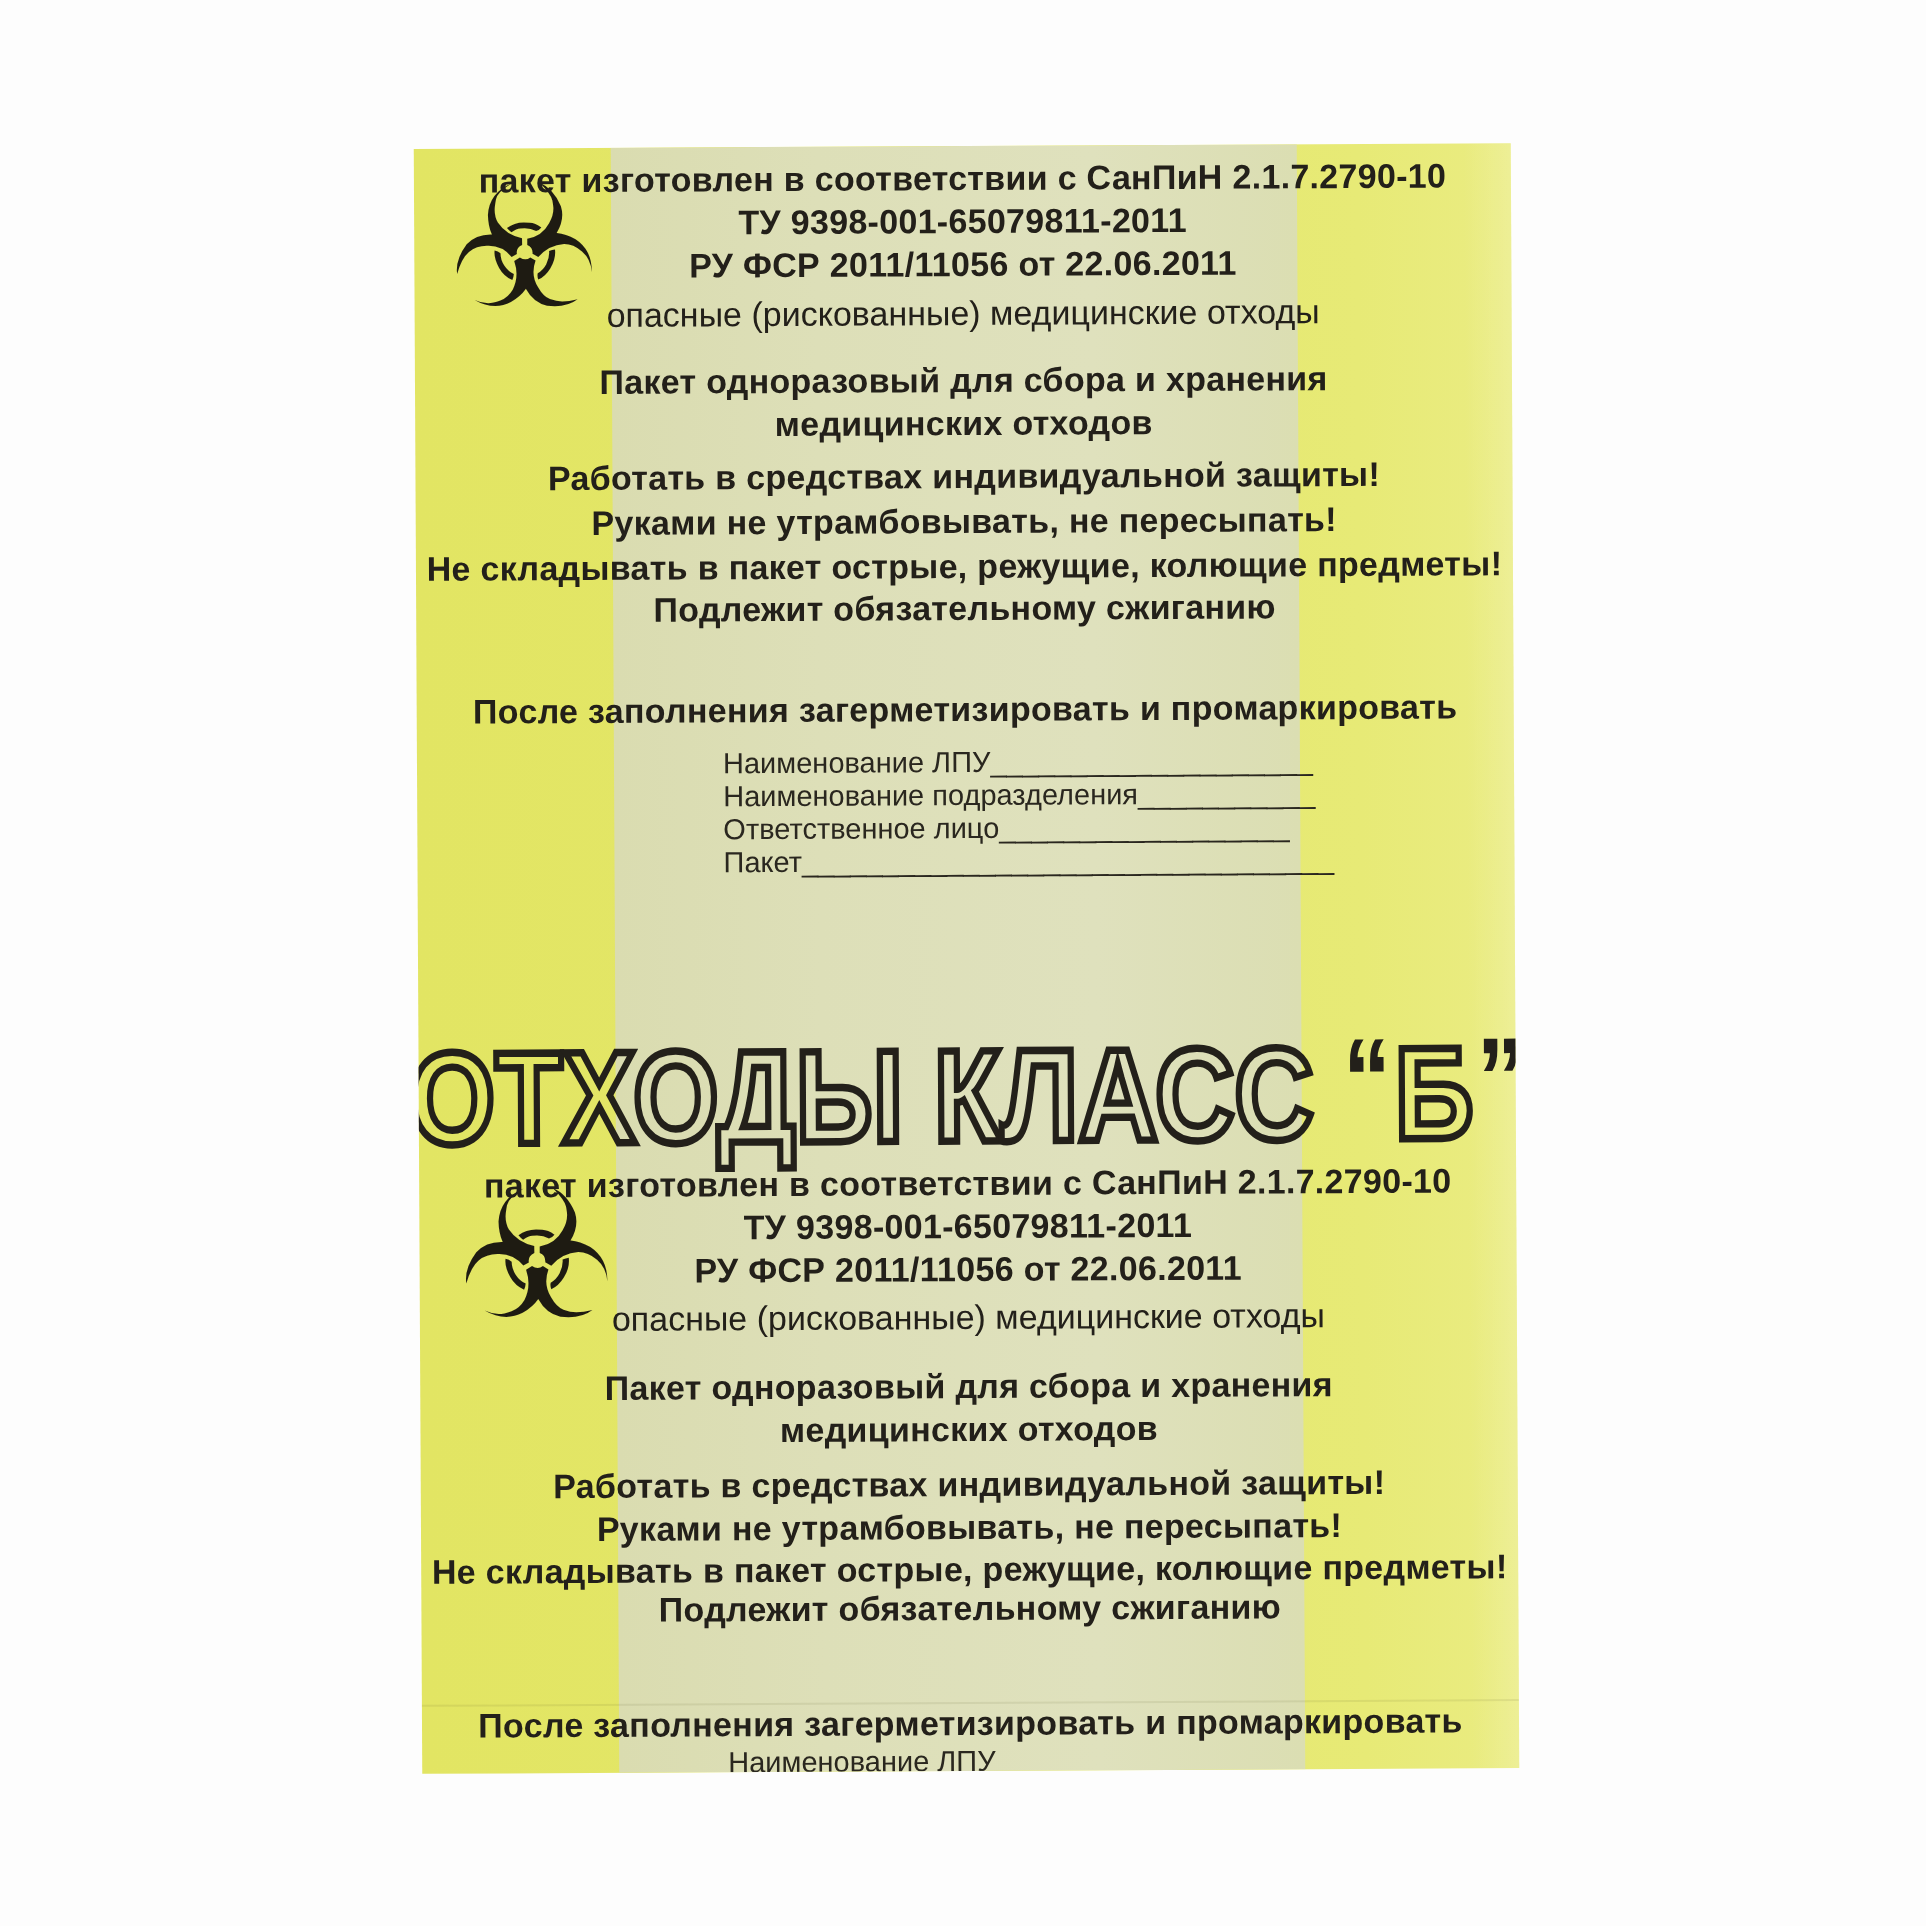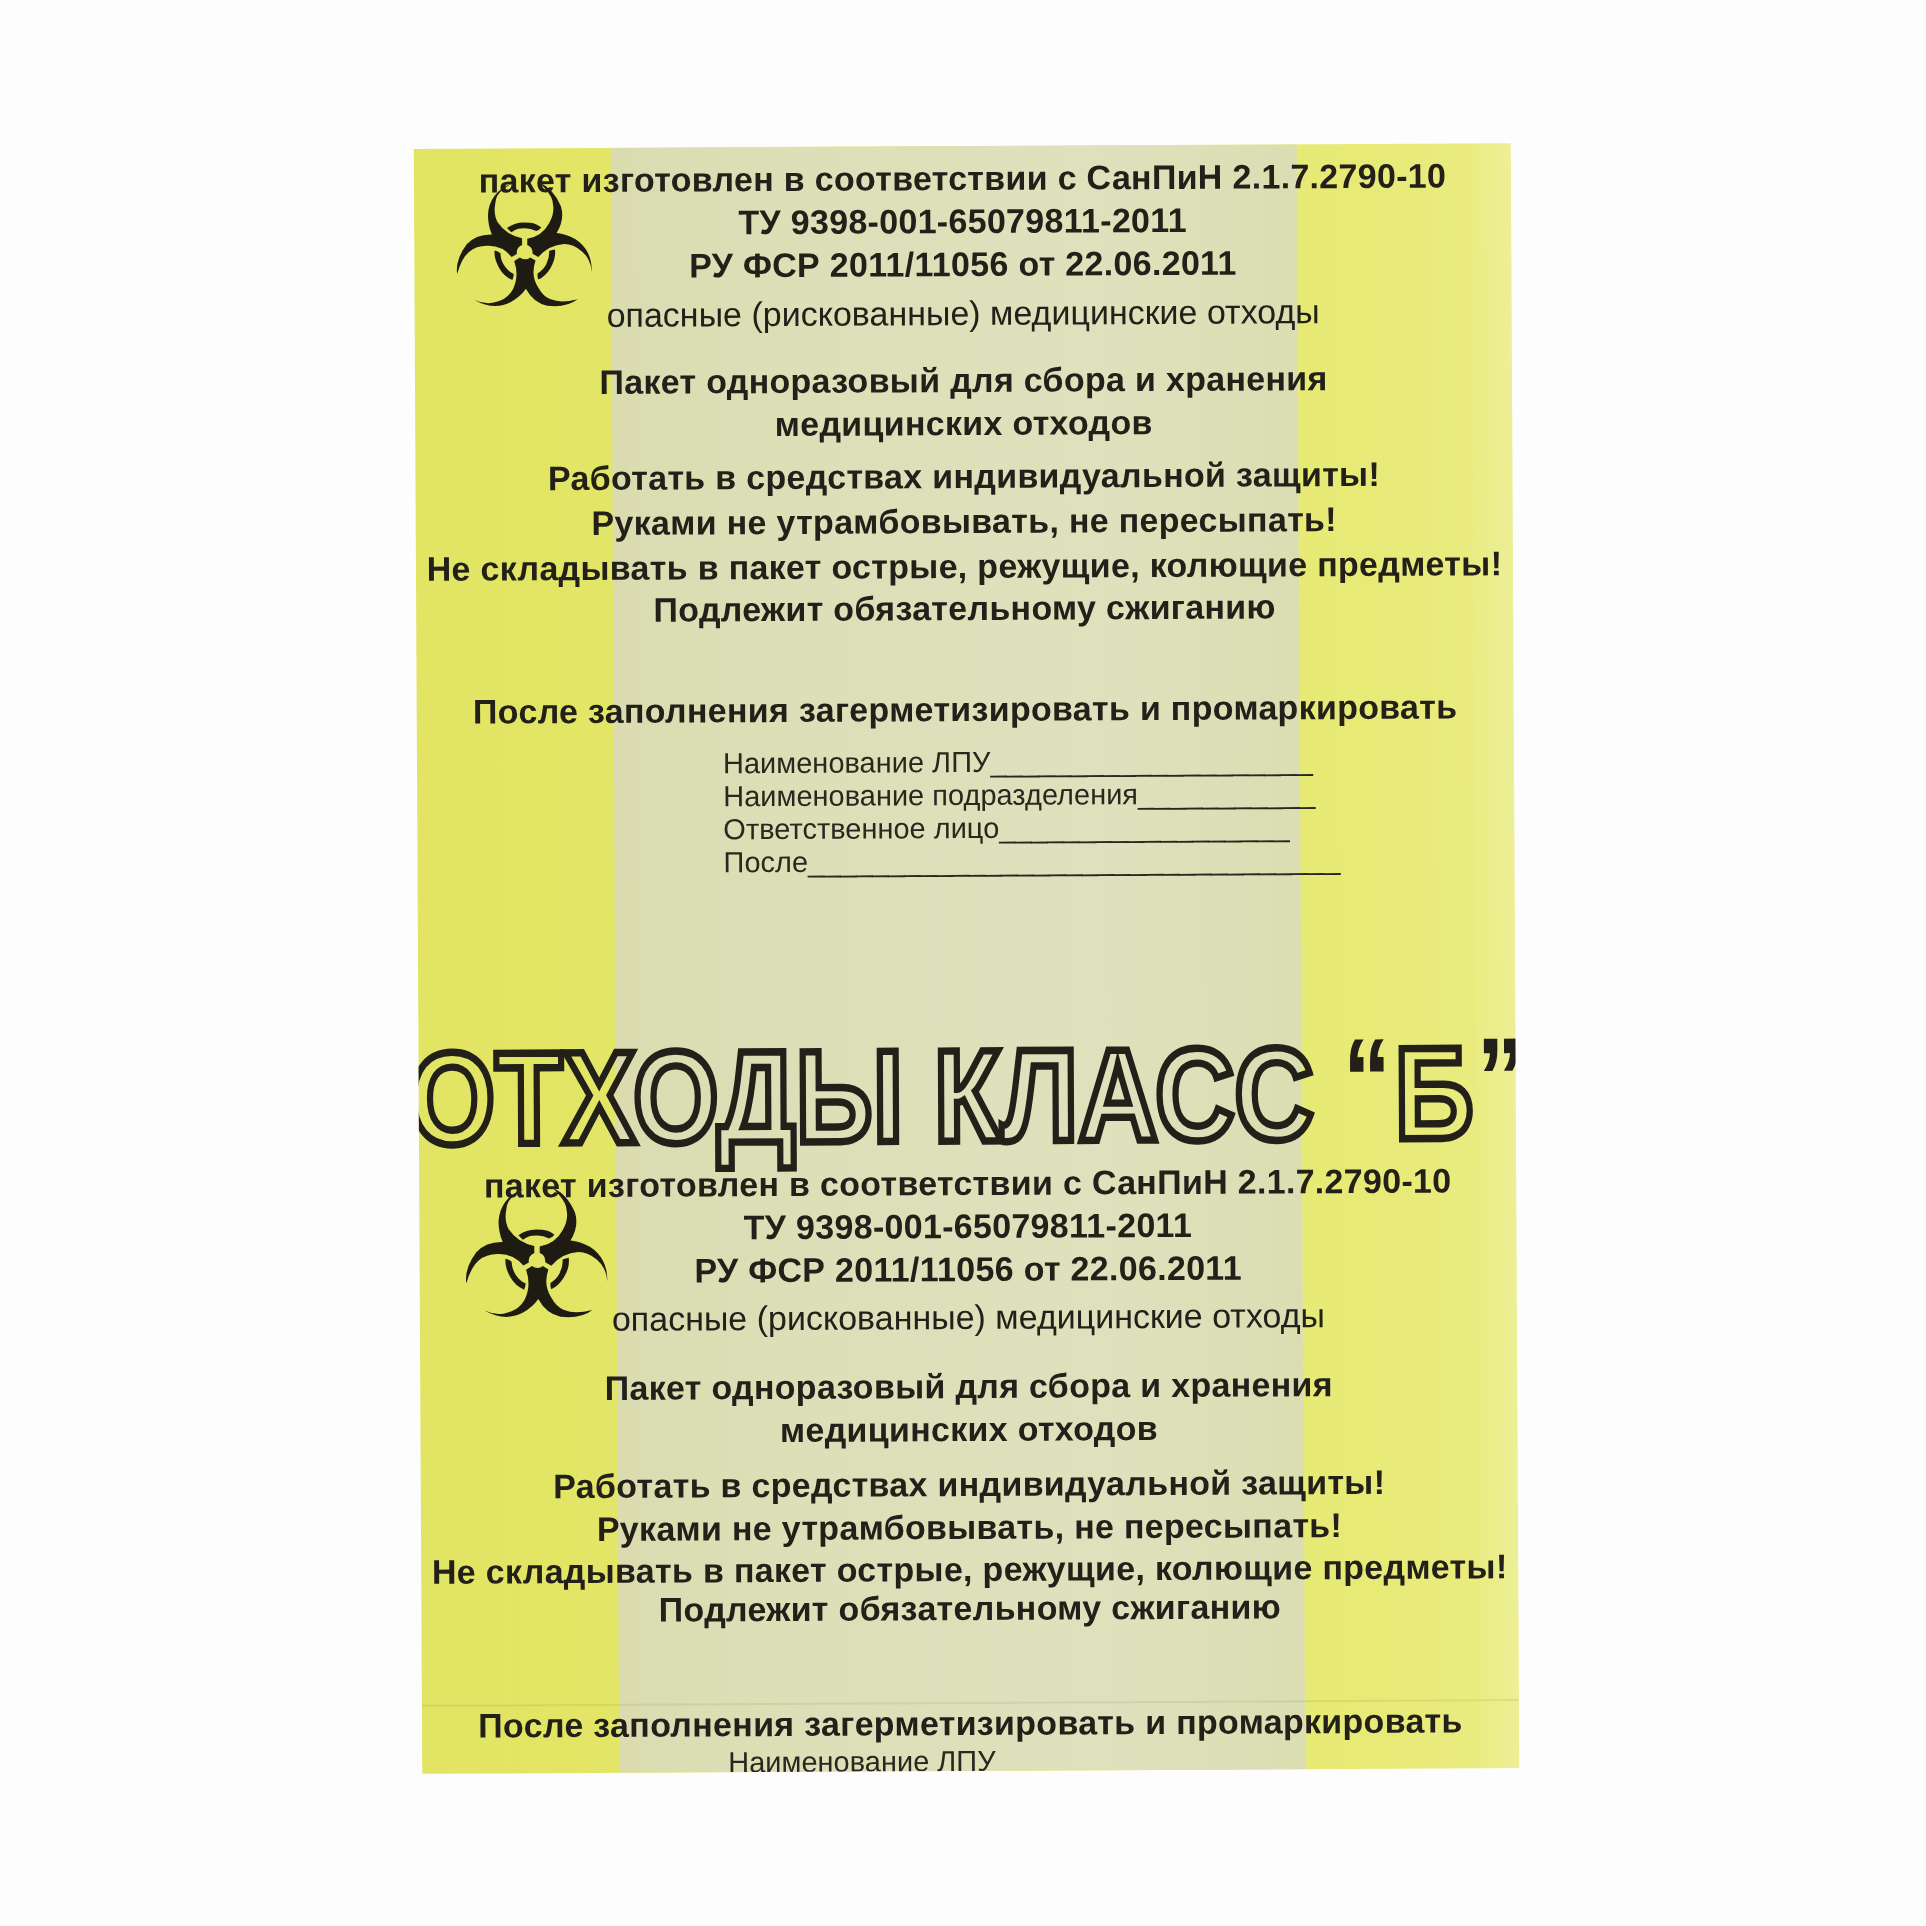--- a/index.html
+++ b/index.html
@@ -136,21 +136,21 @@
     <div class="form-row" style="top:602px">
       <span>Наименование ЛПУ</span><span class="blank">____________________</span>
     </div>
     <div class="form-row" style="top:635px">
       <span>Наименование подразделения</span><span class="blank">___________</span>
     </div>
     <div class="form-row" style="top:668px">
       <span>Ответственное лицо</span><span class="blank">__________________</span>
     </div>
     <div class="form-row" style="top:701px">
-      <span>После</span><span class="blank">_________________________________</span>
+      <span>Пакет</span><span class="blank">_________________________________</span>
     </div>
 
     <div class="title">
       <span class="hollow">ОТХОДЫ КЛАСС</span>
         <span class="q gap-l">“</span>
         <span class="hollow gap-s">Б</span>
         <span class="q gap-s">”</span>
     </div>
 
     <div class="bio bio2">☣</div>

